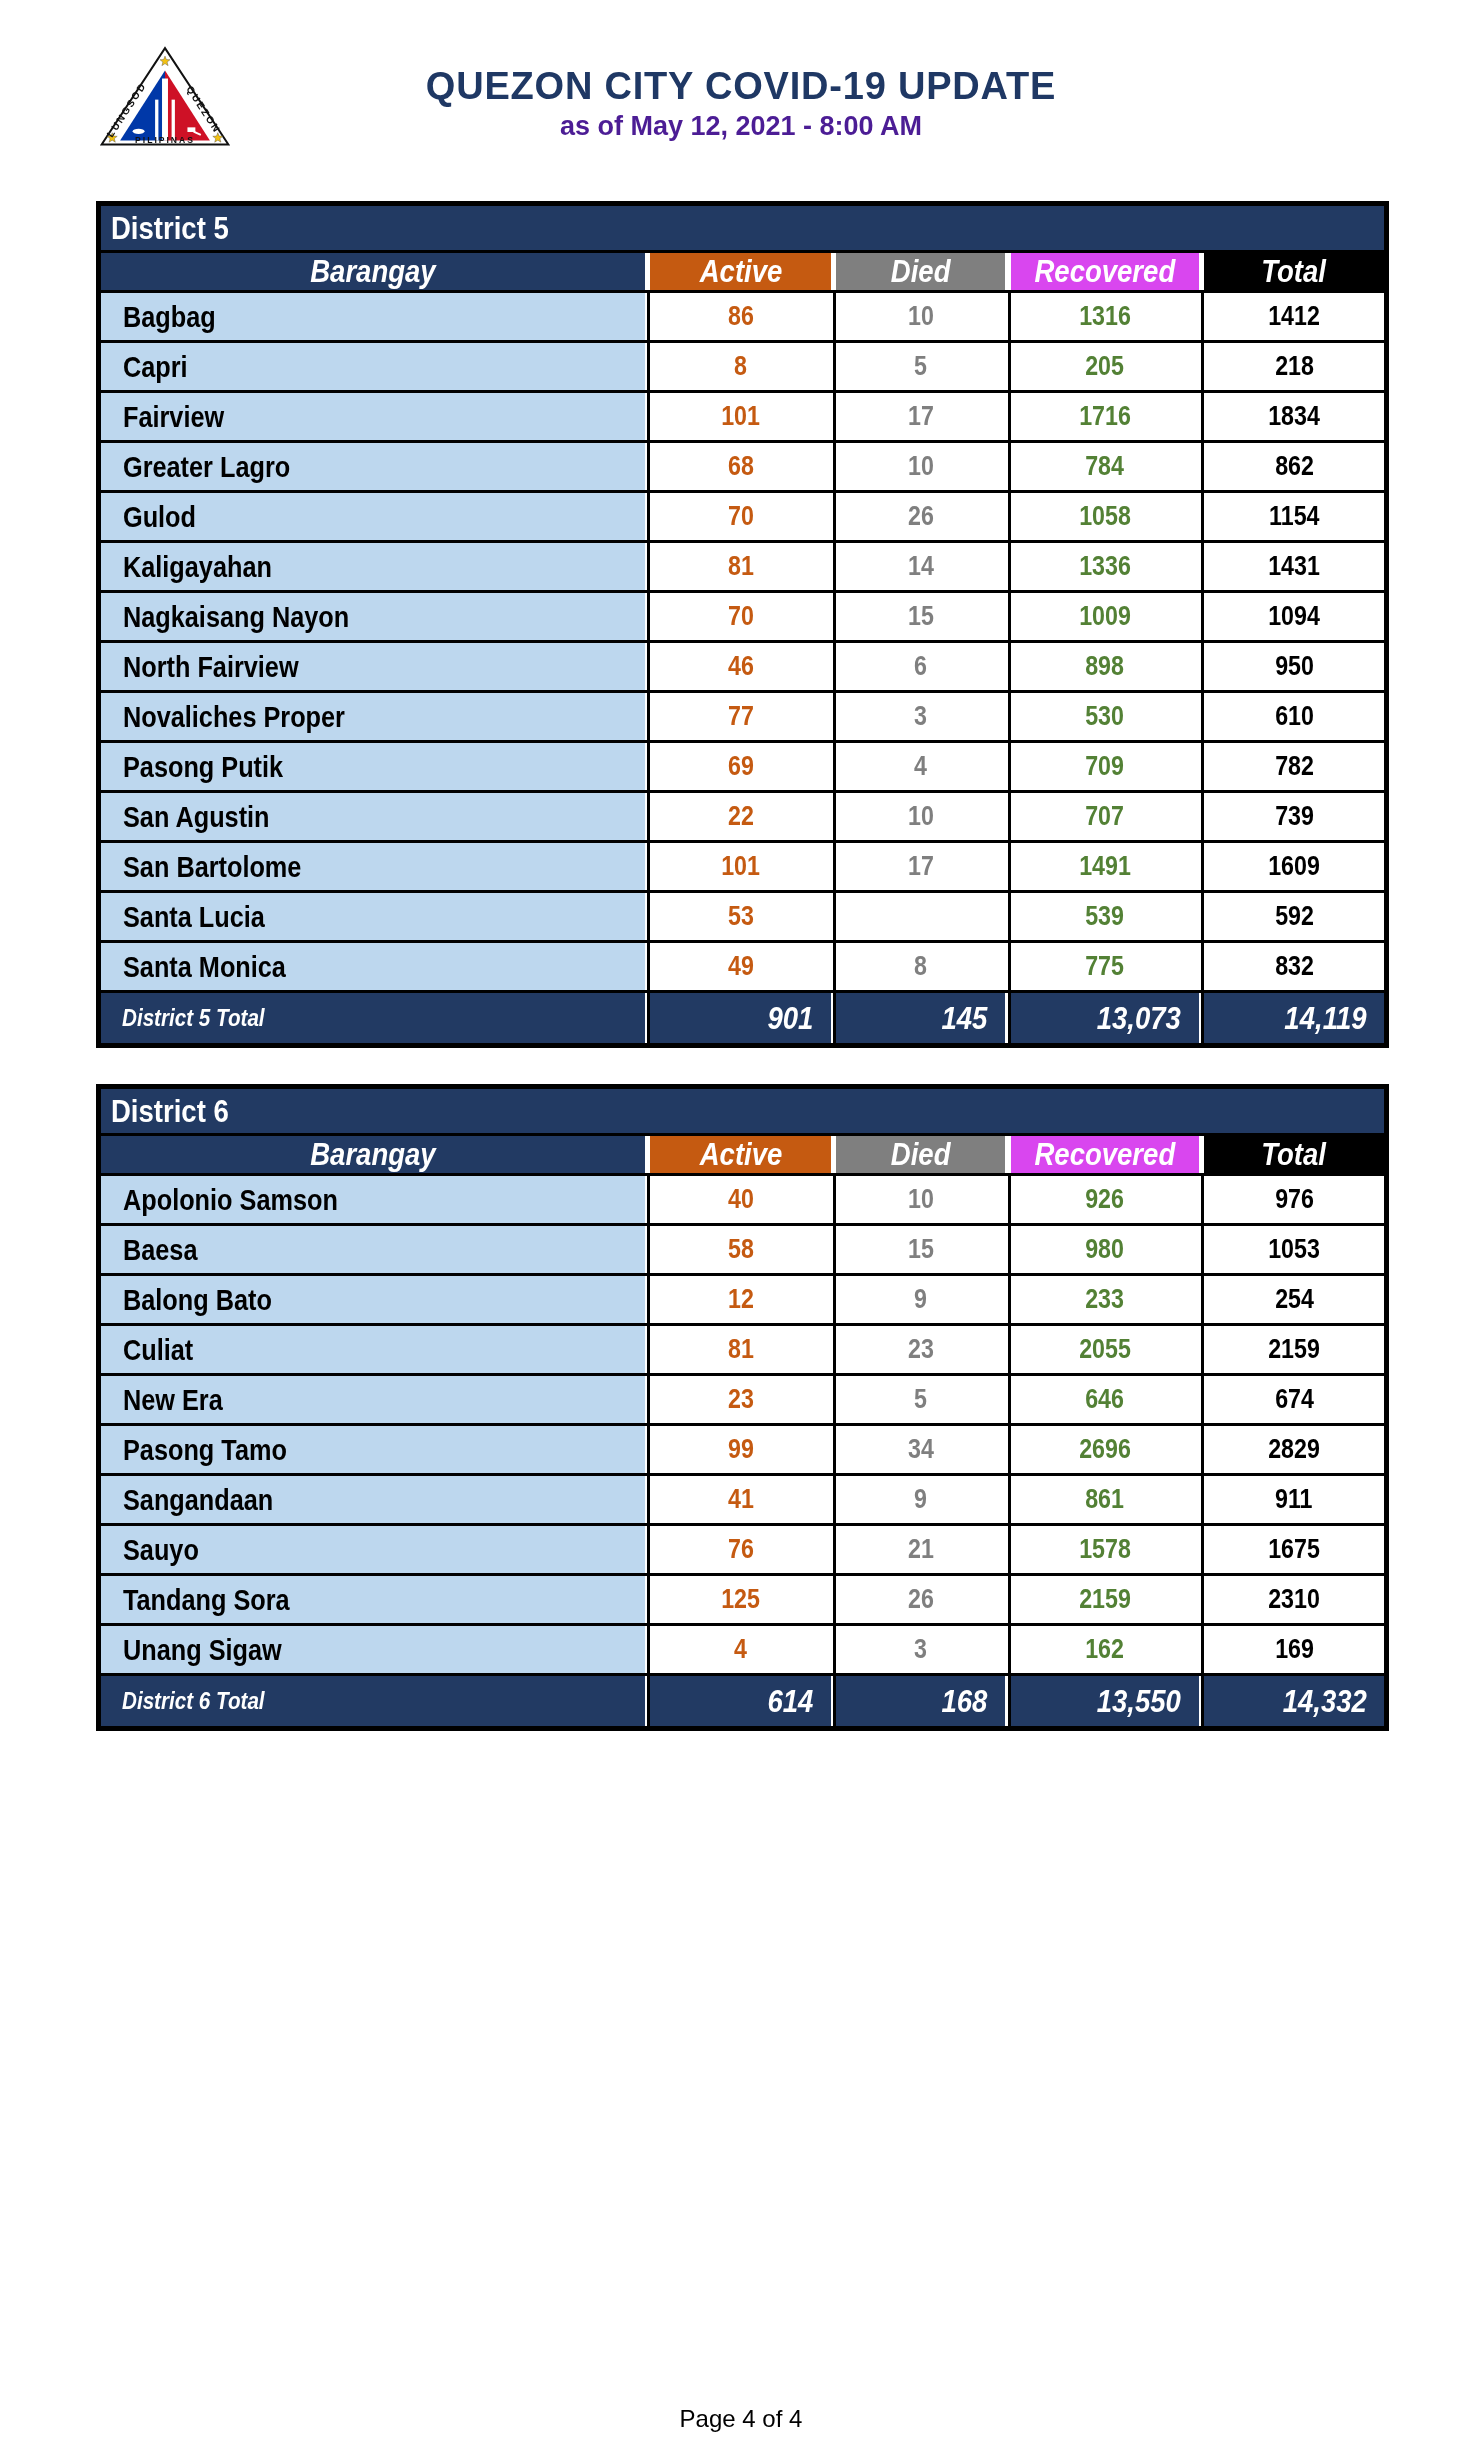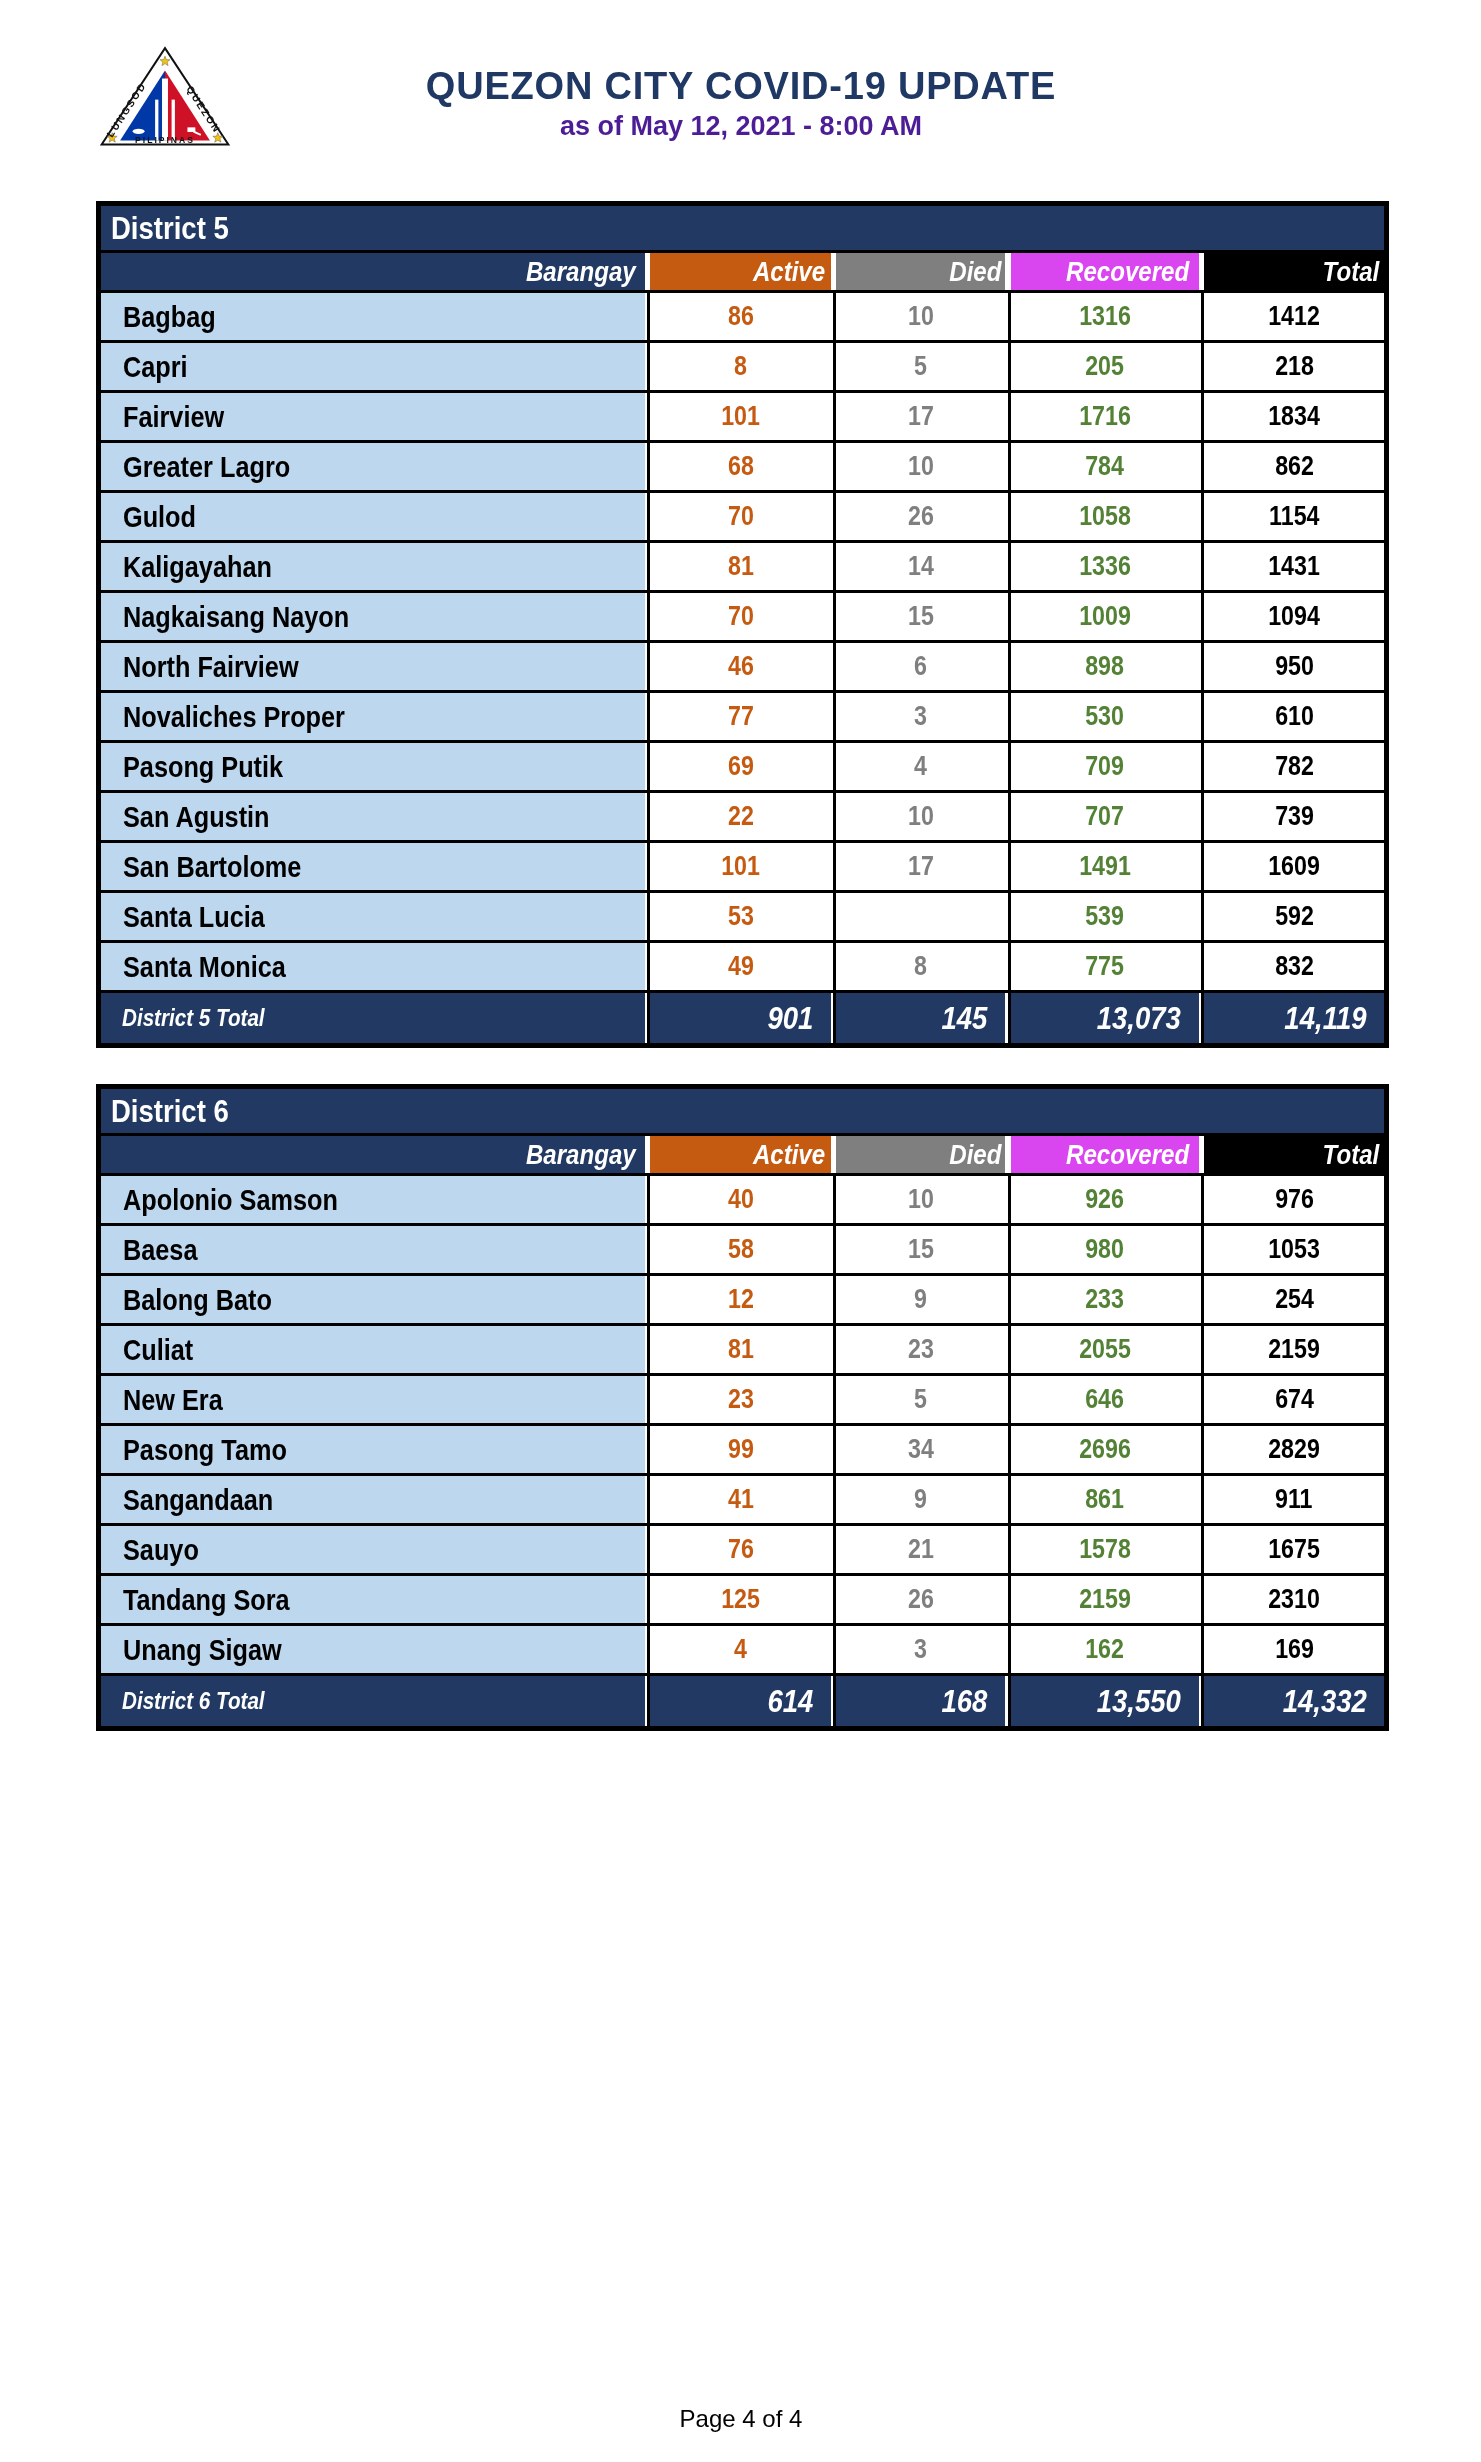--- a/index.html
+++ b/index.html
@@ -32,21 +32,21 @@
   .hrow{height:37px;}
   .drow{height:47px;}
   .trow{height:50px;}
   .cell{display:flex;align-items:center;box-sizing:border-box;overflow:hidden;}
   .c0{width:544px;}
   .c1{width:184px;margin-left:2.4px;}
   .c2{width:172px;margin-left:2.4px;}
   .c3{width:191px;margin-left:2.4px;}
   .c4{width:183px;margin-left:2.4px;}
   
-  .hcell{justify-content:flex-end;color:#fff;font-style:italic;font-weight:bold;font-size:28px;}
+  .hcell{justify-content:center;color:#fff;font-style:italic;font-weight:bold;font-size:32px;}
   .hcell.c0{background:#223A63;}
   .hcell.c1{background:#C55A11;border-left:3.2px solid #fff;}
   .hcell.c2{background:#7F7F7F;border-left:3.2px solid #fff;}
   .hcell.c3{background:#d946ef;border-left:3.2px solid #fff;}
   .hcell.c4{background:#000000;border-left:3.2px solid #fff;}
   
   .drow .c0{background:#BDD7EE;padding-left:22px;font-weight:bold;font-size:29.4px;color:#000;}
   .drow .ncell{justify-content:center;font-weight:bold;font-size:27px;border-left:3.2px solid #000;background:#fff;}
   .drow .c1{color:#C55A11;}
   .drow .c2{color:#7F7F7F;text-align:center;}

